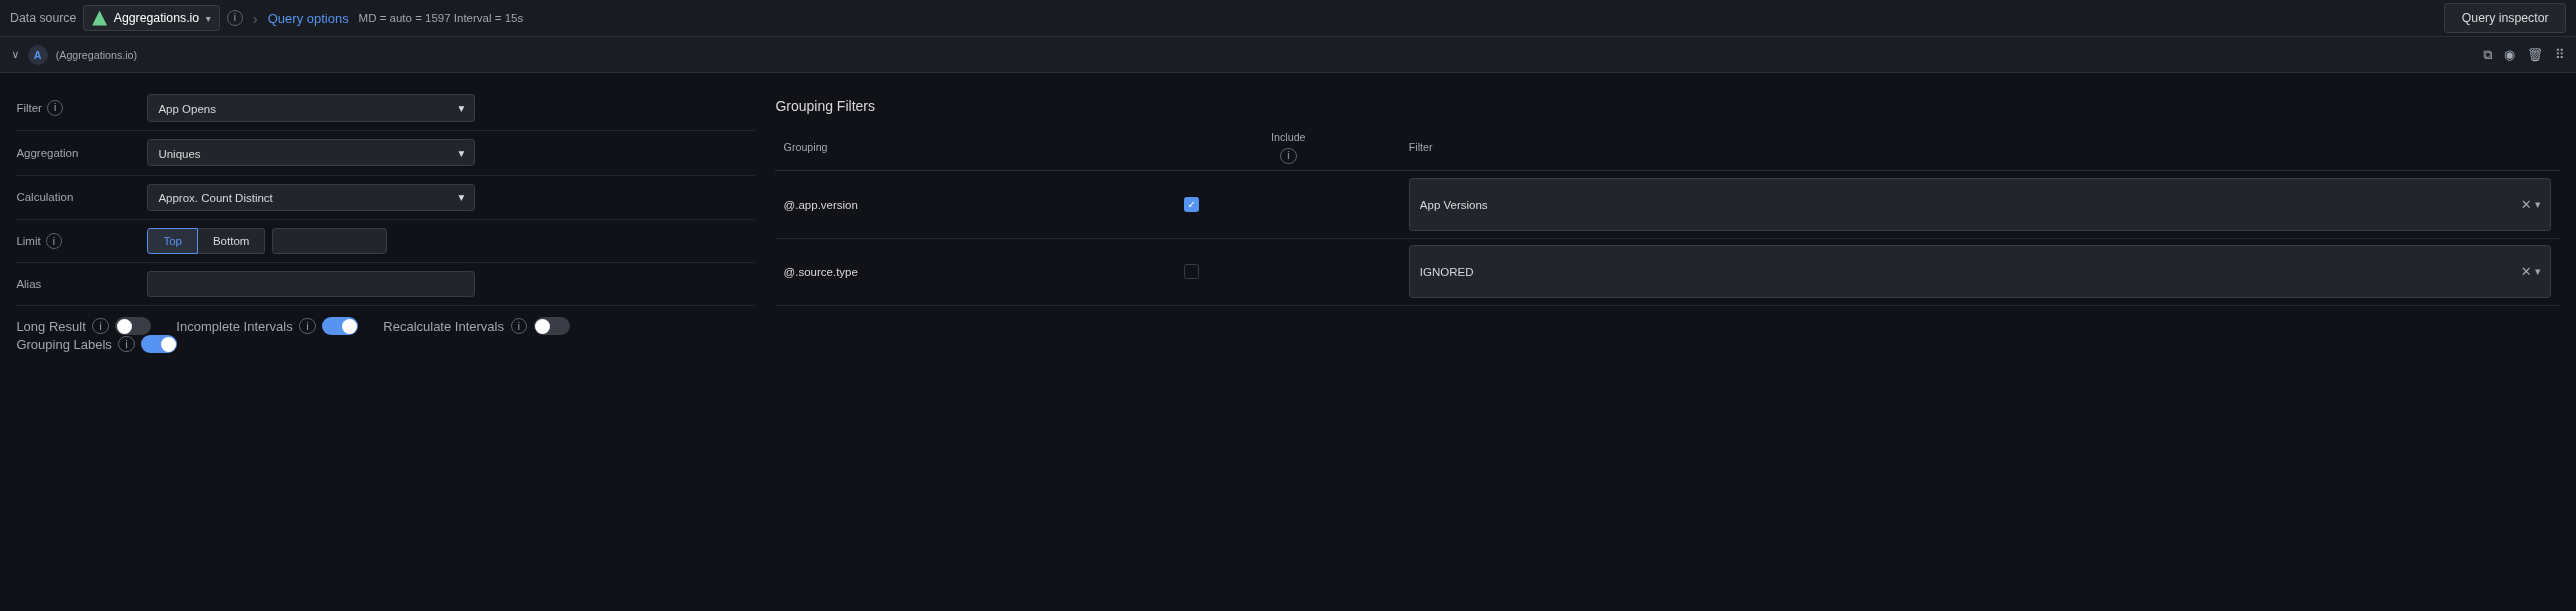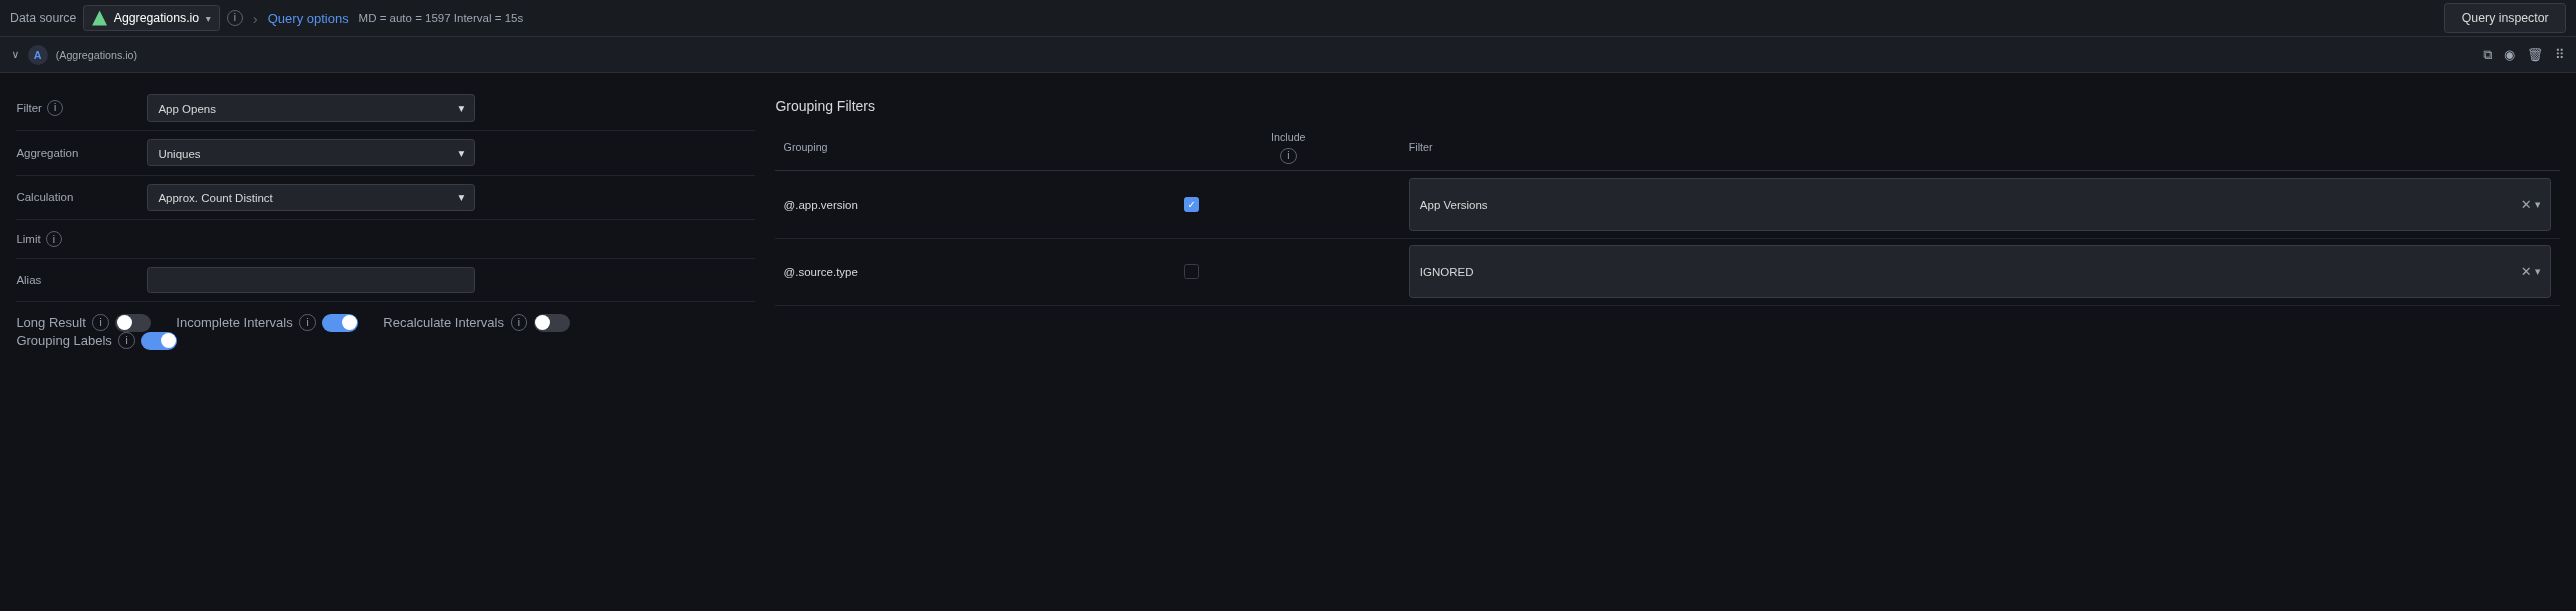--- a/index.html
+++ b/index.html
@@ -427,20 +427,27 @@
           <span>Approx. Count Distinct</span>
           <span>▾</span>
         </div>
       </div>
     </div>
 
     <div class="form-row">
       <div class="form-label">
         <span>Limit</span>
         <div class="info-icon">i</div>
+      </div>
+      <div class="form-control">
+        <div class="limit-controls">
+          <button class="limit-btn active">Top</button>
+          <button class="limit-btn">Bottom</button>
+          <input class="limit-number-input" type="text" value="" style="">
+        </div>
       </div>
     </div>
 
     <div class="form-row">
       <div class="form-label">
         <span>Alias</span>
       </div>
       <div class="form-control">
         <input class="text-input" type="text" value="" style="">
       </div>

